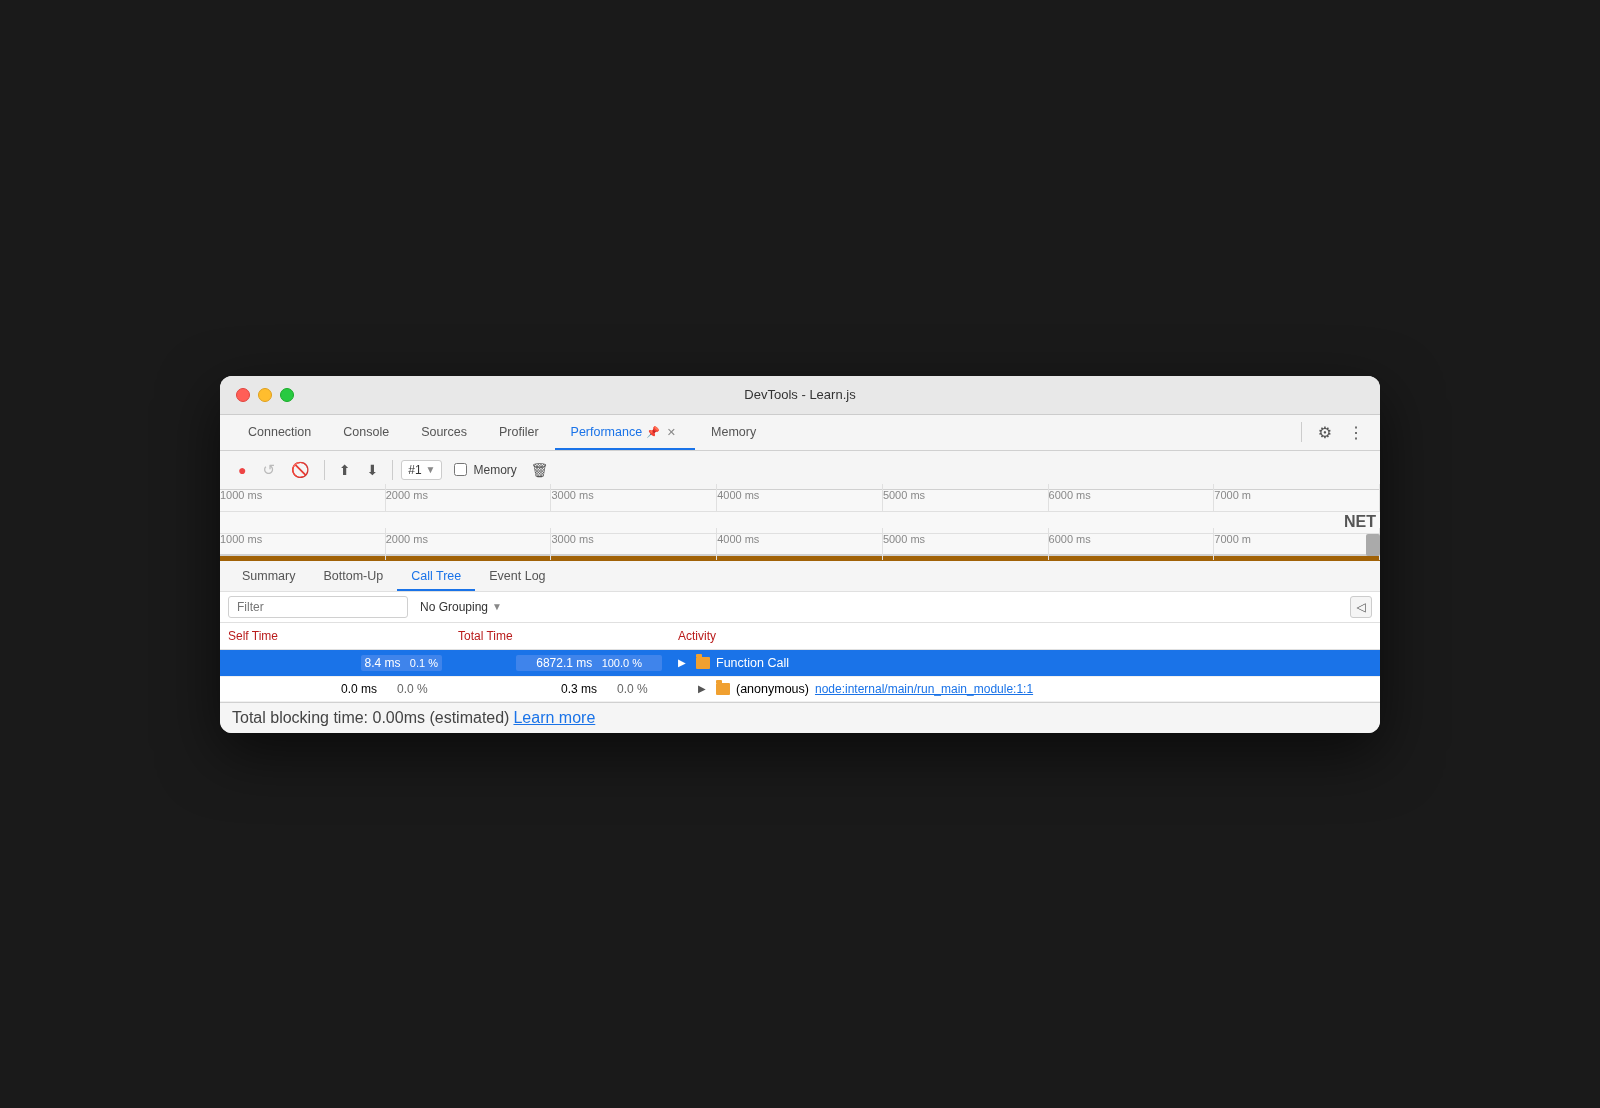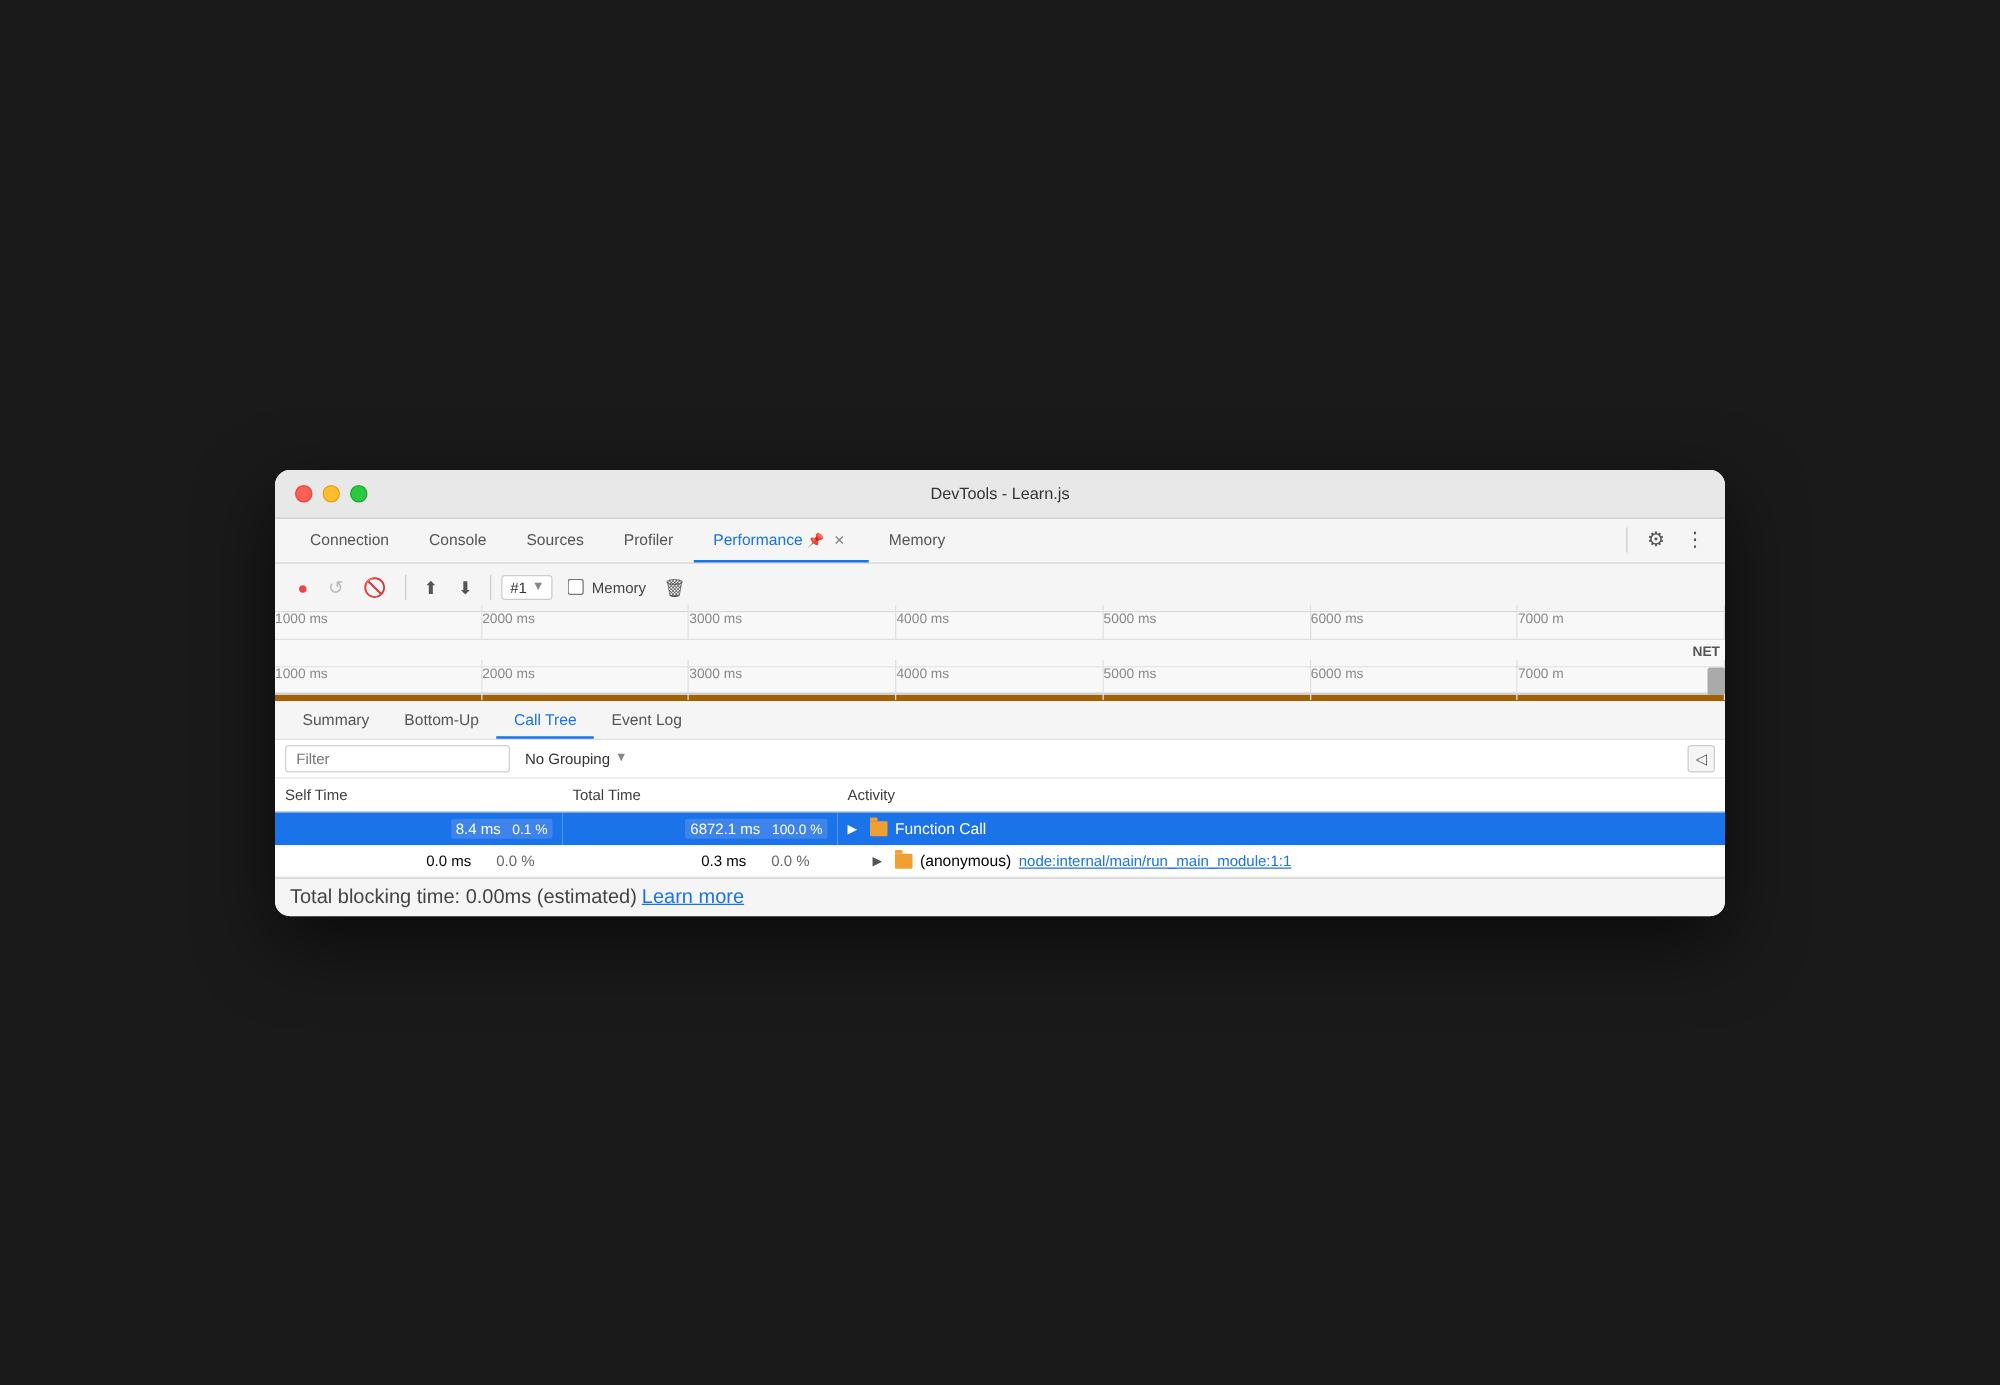--- a/index.html
+++ b/index.html
@@ -205,21 +205,21 @@
       height: 22px;
       background: #f8f8f8;
       border-bottom: 1px solid #e0e0e0;
       position: relative;
     }
     .net-label {
       position: absolute;
       right: 4px;
       top: 50%;
       transform: translateY(-50%);
-      font-size: 11px;
+      font-size: 16px;
       font-weight: 600;
       color: #555;
     }
     .timeline-ruler-bottom {
       display: flex;
       align-items: center;
       border-bottom: 2px solid #d0d0d0;
       background: #f8f8f8;
       height: 22px;
       position: relative;
@@ -311,21 +311,21 @@
     .data-table {
       width: 100%;
       border-collapse: collapse;
       font-size: 12px;
     }
     .data-table th {
       text-align: left;
       padding: 6px 8px;
       border-bottom: 1px solid #e0e0e0;
       font-weight: 500;
-      color: #404040;
+      color: #b91c1c;
       background: #fff;
       white-space: nowrap;
     }
     .data-table td {
       padding: 5px 8px;
       border-bottom: 1px solid #f0f0f0;
       vertical-align: middle;
       white-space: nowrap;
     }
     .col-self-time { width: 230px; }
@@ -413,21 +413,21 @@
       color: #666;
     }
     .selected-self-bg {
       background: rgba(100,149,237,0.5);
       border-radius: 2px;
       padding: 1px 4px;
     }
     .selected-total-bg {
       background: rgba(100,149,237,0.5);
       border-radius: 2px;
-      padding: 1px 4px;
+      padding: 1px 20px;
     }
   </style>
 </head>
 <body>
 
 <div class="window">
 
   <div class="titlebar">
     <div class="traffic-lights">
       <div class="tl tl-red"></div>

